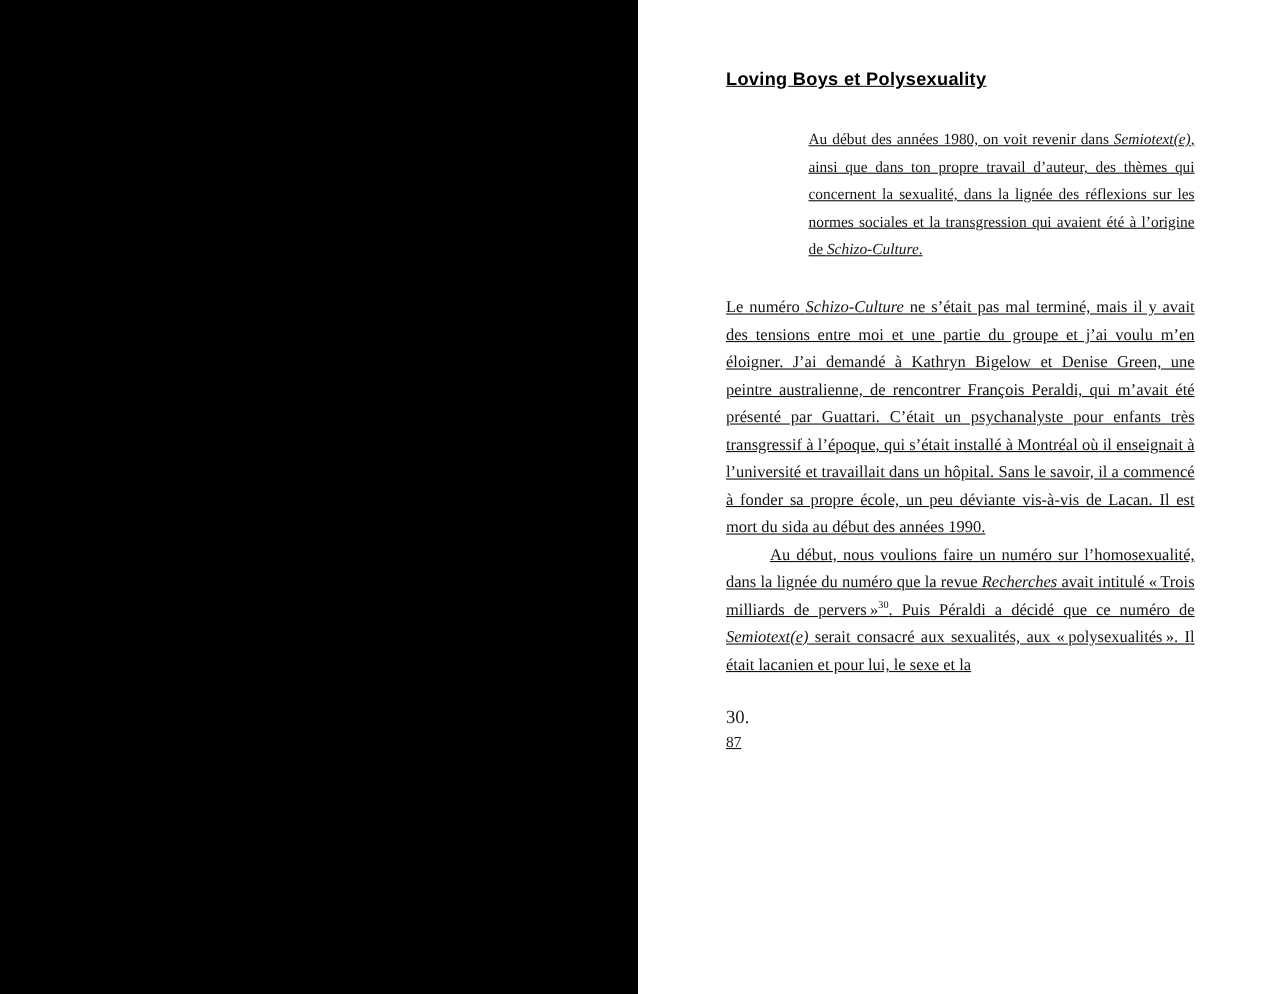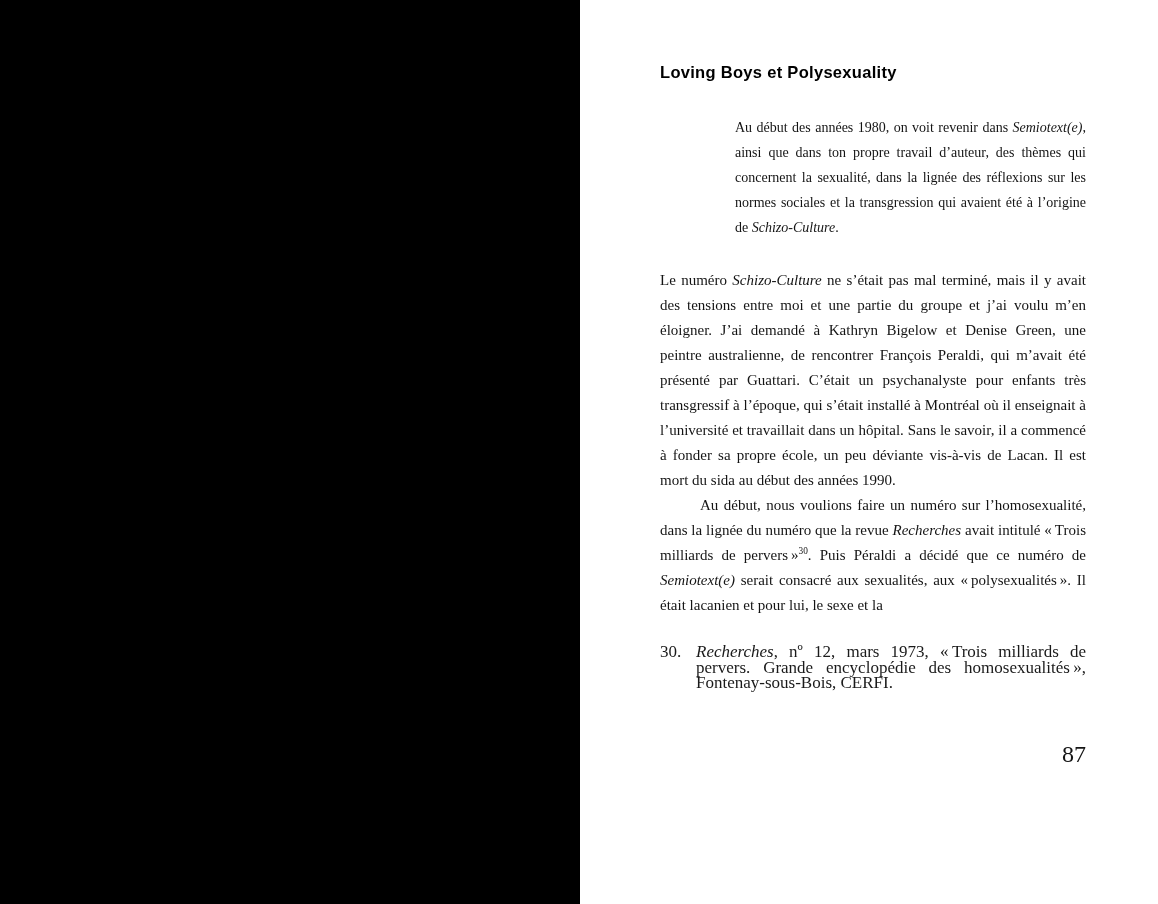--- a/index.html
+++ b/index.html
@@ -25,20 +25,21 @@
   .page {
     position: absolute;
     left: 580px;
     top: 0;
     width: 578px;
     height: 904px;
     background: #ffffff;
     color: #141414;
     box-sizing: border-box;
     padding: 62px 72px 0 80px;
+    text-decoration: underline;
   }
   .heading {
     font-family: "Liberation Sans", "DejaVu Sans", sans-serif;
     font-weight: 700;
     font-size: 16.5px;
     line-height: 20px;
     letter-spacing: 0.3px;
     color: #000000;
     margin: 0 0 33px 0;
   }
@@ -74,35 +75,34 @@
     text-align: justify;
     color: #1a1a1a;
   }
   .fn-num {
     position: absolute;
     left: 0;
     top: 0;
   }
   .page-number {
     margin-top: 50px;
-    text-align: right;
+    text-align: left;
     font-family: "Liberation Serif", "DejaVu Serif", serif;
-    font-size: 24px;
+    font-size: 14px;
     color: #141414;
   }
 </style>
 </head>
 <body>
 
 <div class="stage">
   <div class="black-panel"></div>
   <div class="page">
     <h1 class="heading">Loving Boys et Polysexuality</h1>
     <div class="quote">Au début des années 1980, on voit revenir dans <i>Semiotext(e)</i>, ainsi que dans ton propre travail d’auteur, des thèmes qui concernent la sexualité, dans la lignée des réflexions sur les normes sociales et la transgression qui avaient été à l’origine de <i>Schizo-Culture</i>.</div>
     <p class="body-para">Le numéro <i>Schizo-Culture</i> ne s’était pas mal terminé, mais il y avait des tensions entre moi et une partie du groupe et j’ai voulu m’en éloigner. J’ai demandé à Kathryn Bigelow et Denise Green, une peintre australienne, de rencontrer François Peraldi, qui m’avait été présenté par Guattari. C’était un psychanalyste pour enfants très transgressif à l’époque, qui s’était installé à Montréal où il enseignait à l’université et travaillait dans un hôpital. Sans le savoir, il a commencé à fonder sa propre école, un peu déviante vis-à-vis de Lacan. Il est mort du sida au début des années 1990.</p>
     <p class="body-para indent-first">Au début, nous voulions faire un numéro sur l’homosexualité, dans la lignée du numéro que la revue <i>Recherches</i> avait intitulé « Trois milliards de pervers »<sup>30</sup>. Puis Péraldi a décidé que ce numéro de <i>Semiotext(e)</i> serait consacré aux sexualités, aux « polysexualités ». Il était lacanien et pour lui, le sexe et la</p>
     <div class="footnote">
       <span class="fn-num">30.</span>
-      <span class="fn-text"><i>Recherches</i>, nº 12, mars 1973, « Trois milliards de pervers. Grande encyclopédie des homosexualités », Fontenay-sous-Bois, CERFI.</span>
     </div>
     <div class="page-number">87</div>
   </div>
 </div>
 
 </body></html>

